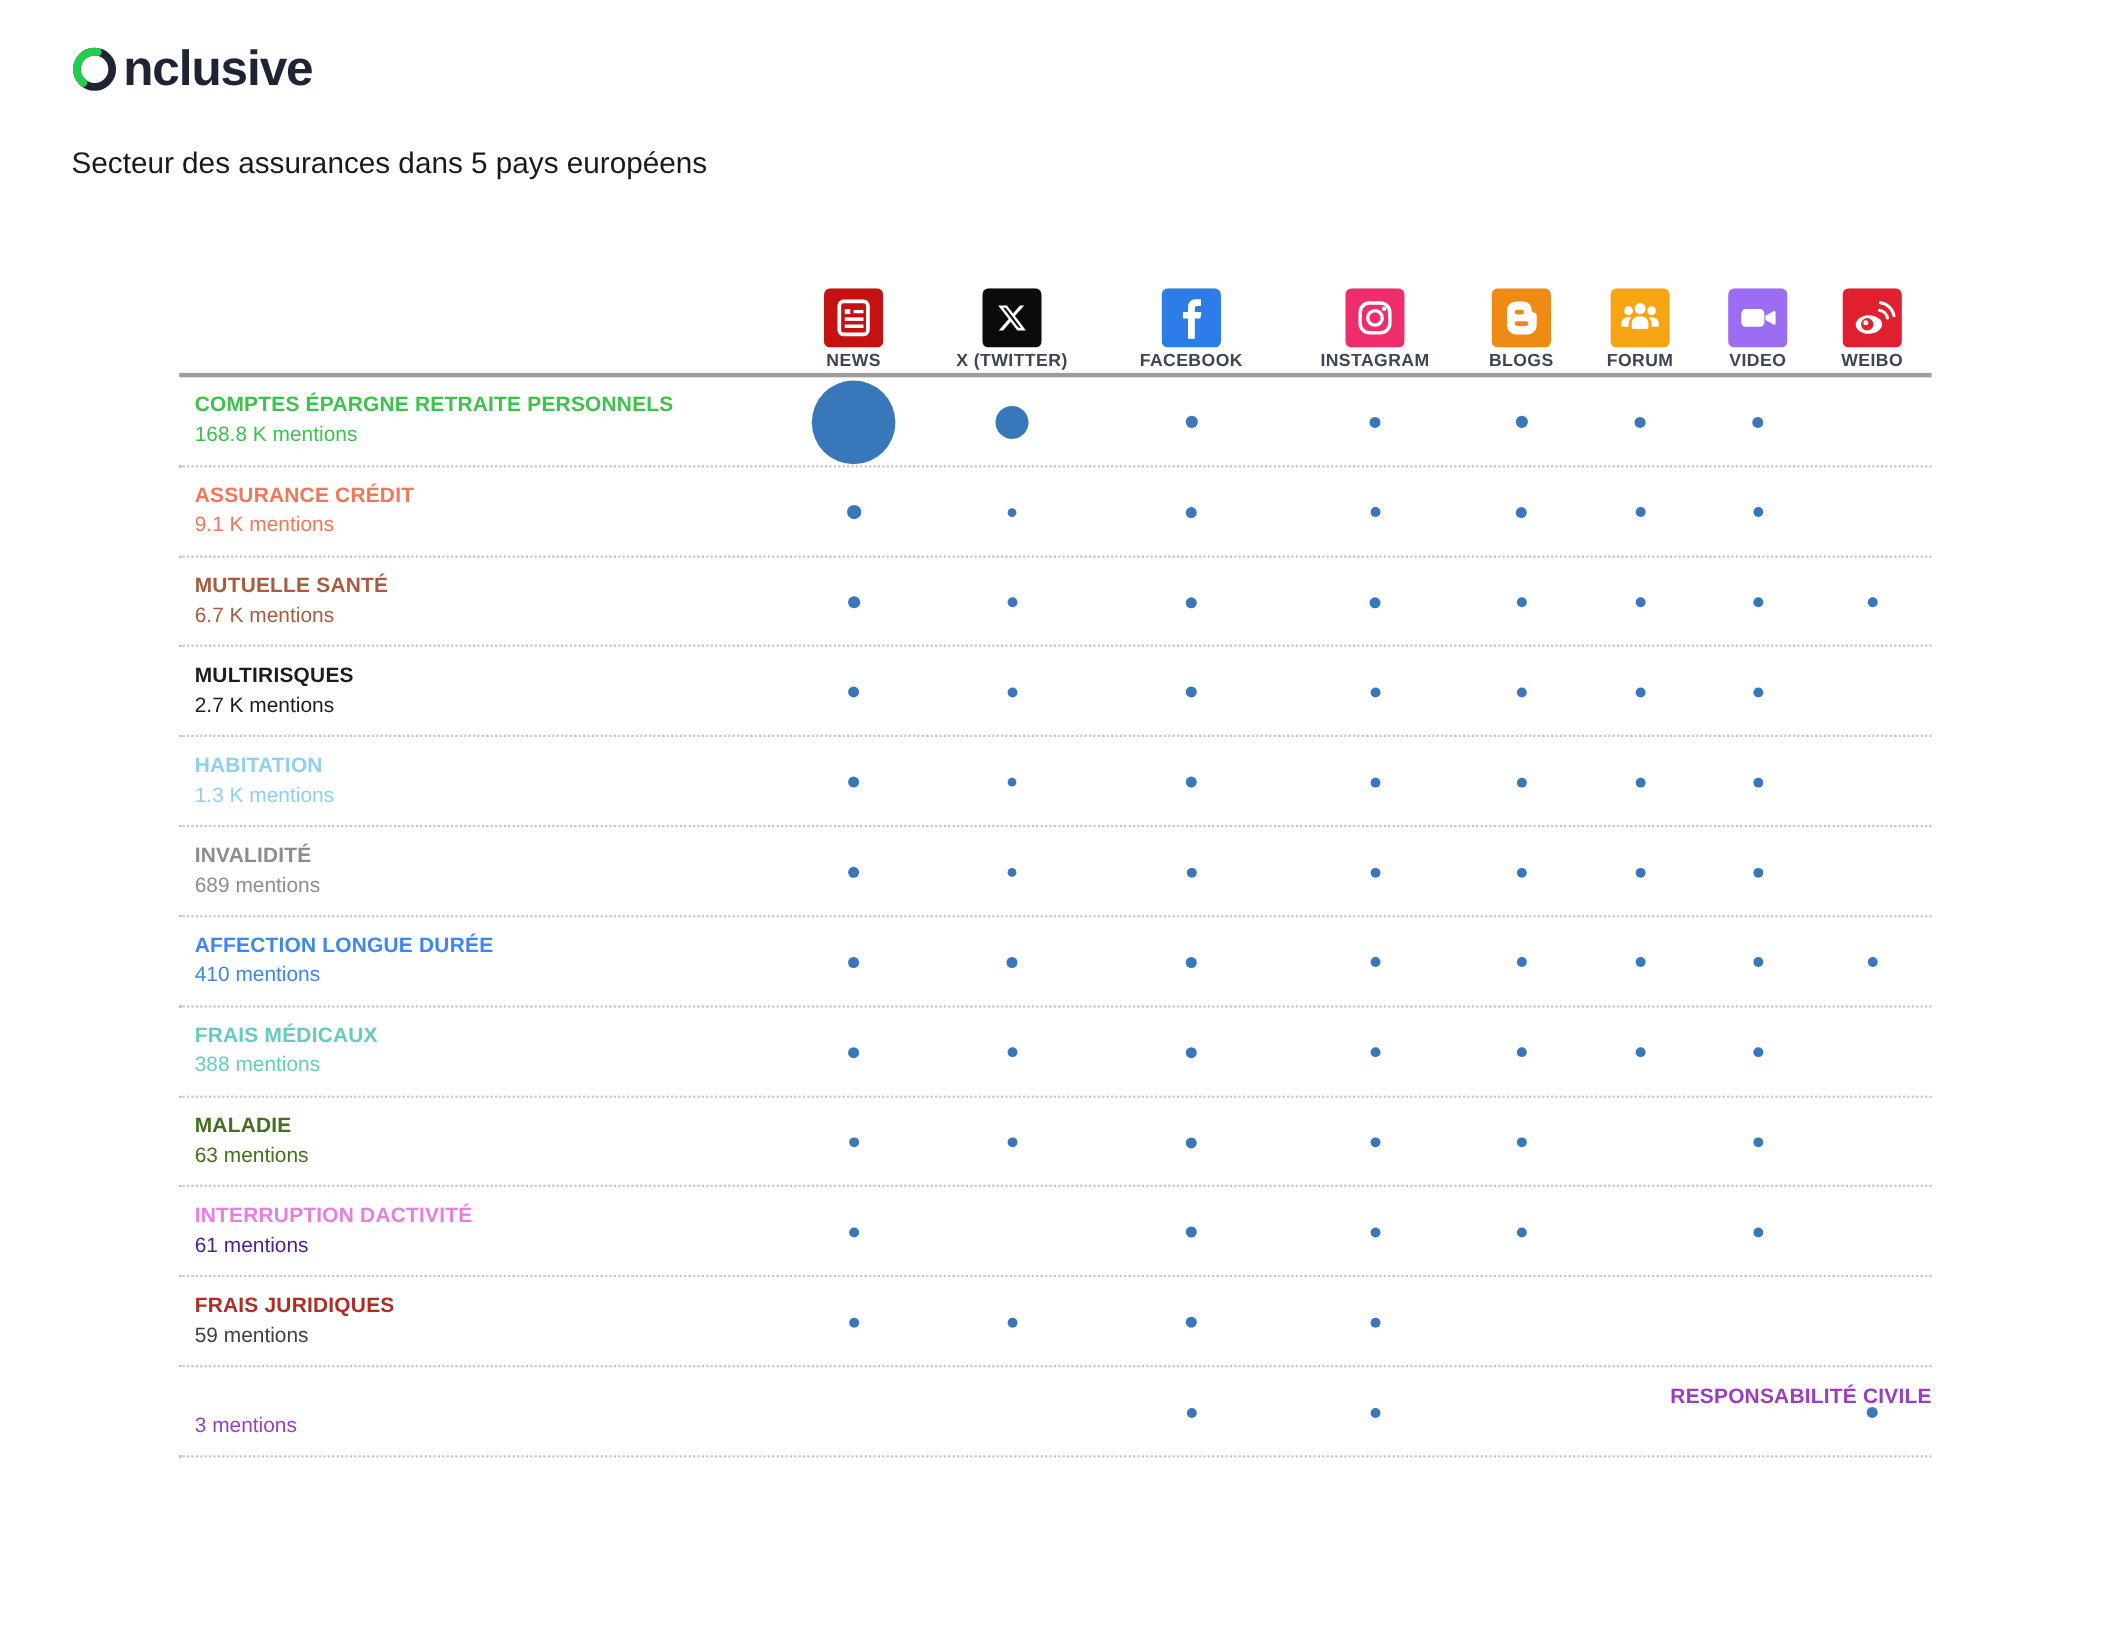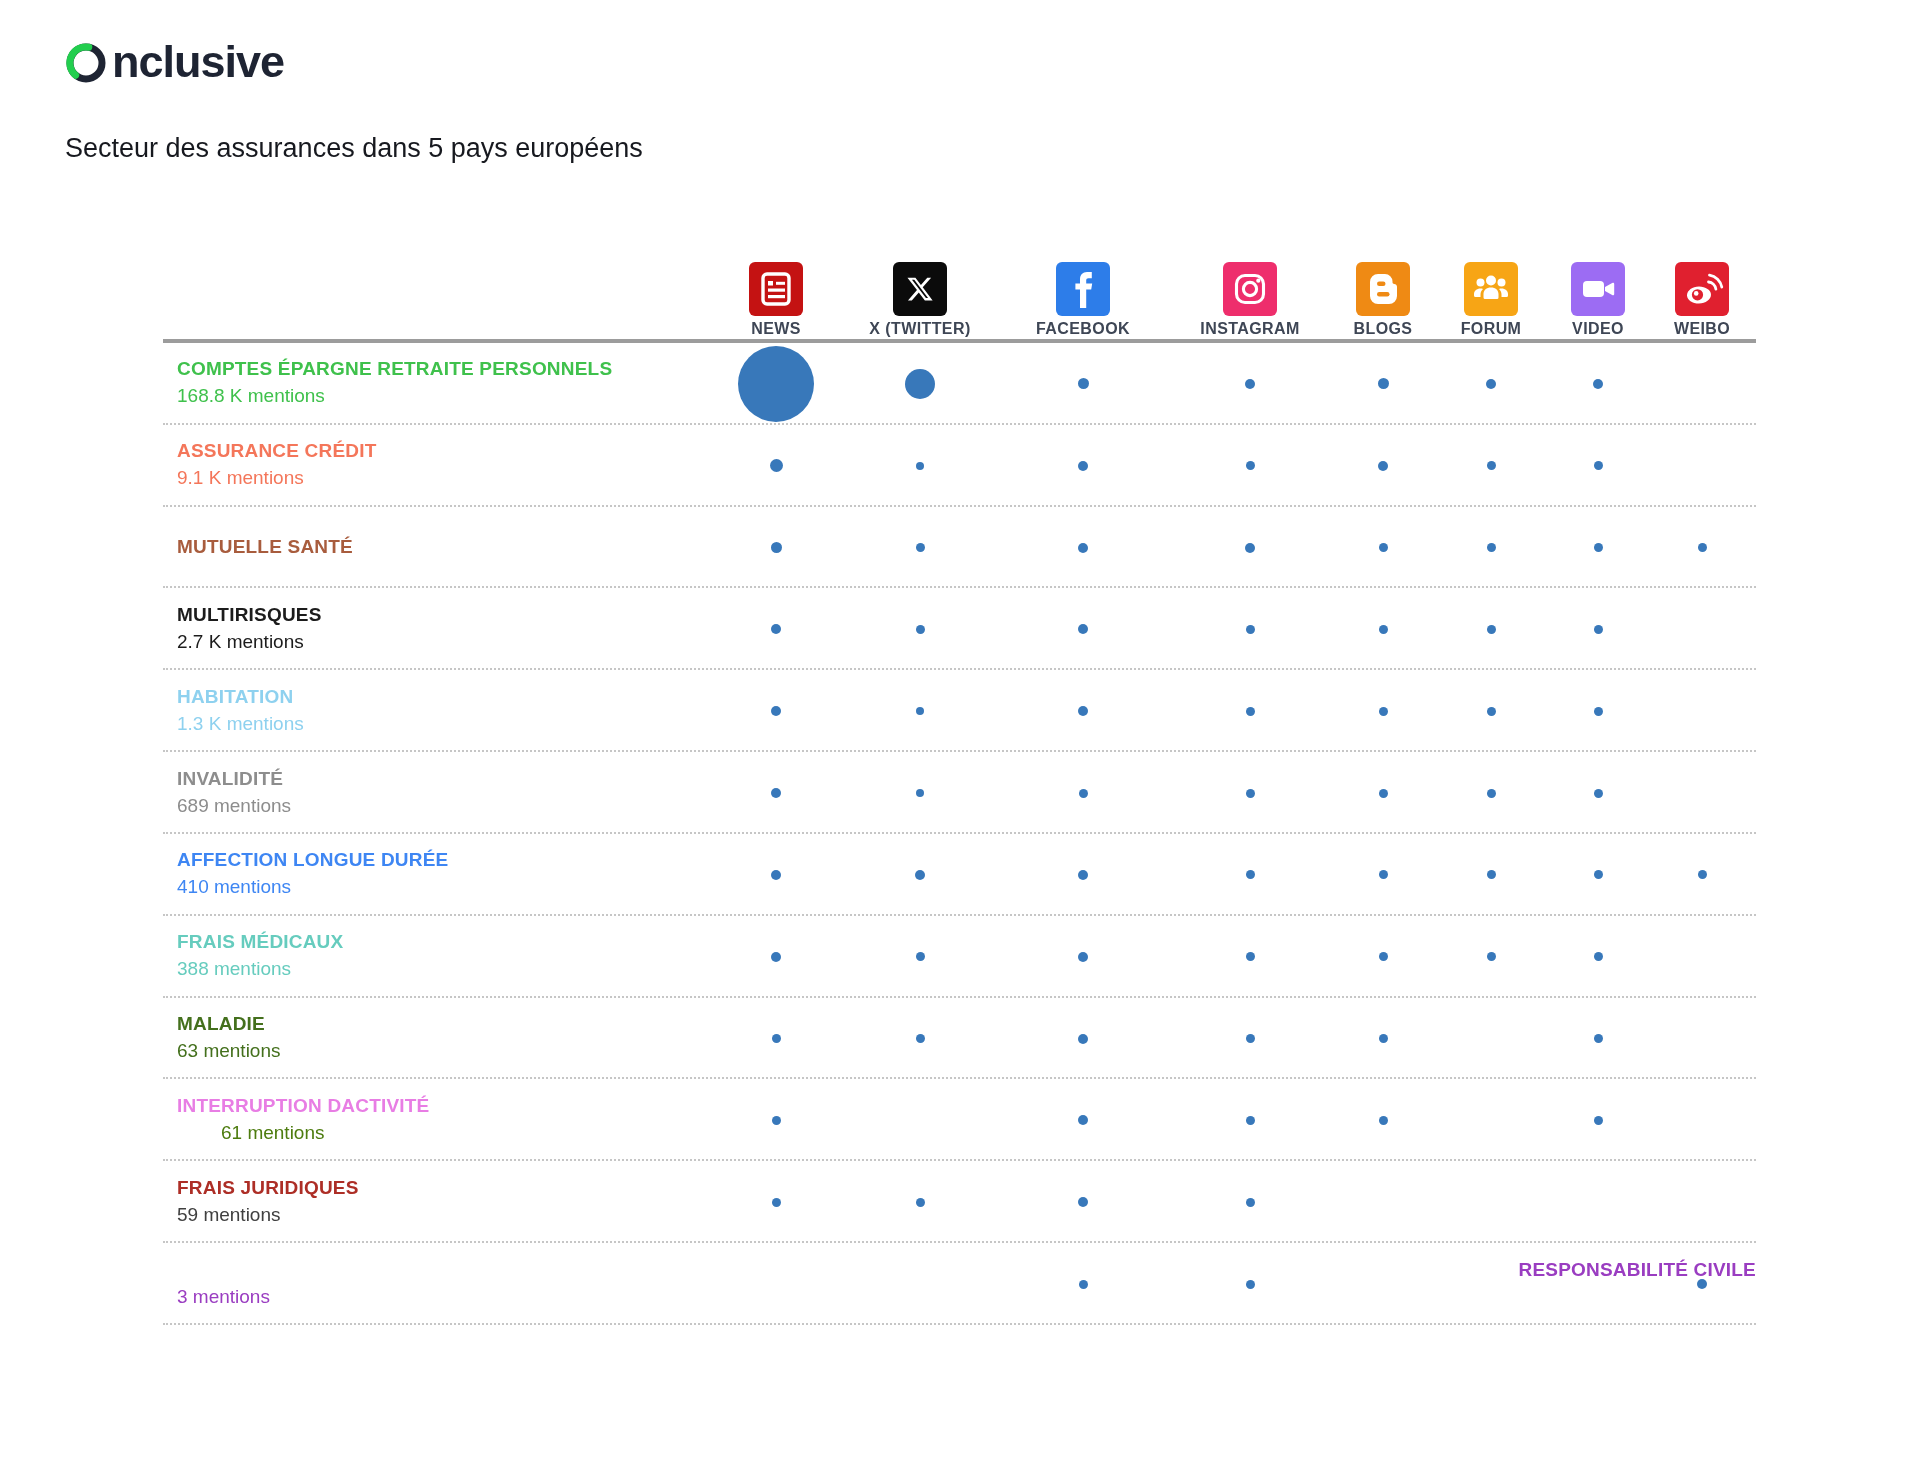--- a/index.html
+++ b/index.html
@@ -133,20 +133,21 @@
       <div class="row">
         <div class="row-title" style="color: rgb(63, 193, 76);">COMPTES ÉPARGNE RETRAITE PERSONNELS</div>
         <div class="row-mentions" style="color: rgb(63, 193, 76);">168.8 K mentions</div>
       </div>
       <div class="row">
         <div class="row-title" style="color: rgb(244, 118, 90);">ASSURANCE CRÉDIT</div>
         <div class="row-mentions" style="color: rgb(244, 118, 90);">9.1 K mentions</div>
       </div>
       <div class="row">
         <div class="row-title" style="color: rgb(168, 92, 61);">MUTUELLE SANTÉ</div>
+        <div class="row-mentions" style="color: rgb(168, 92, 61);">6.7 K mentions</div>
       </div>
       <div class="row">
         <div class="row-title" style="color: rgb(28, 28, 28);">MULTIRISQUES</div>
         <div class="row-mentions" style="color: rgb(28, 28, 28);">2.7 K mentions</div>
       </div>
       <div class="row">
         <div class="row-title" style="color: rgb(142, 209, 239);">HABITATION</div>
         <div class="row-mentions" style="color: rgb(142, 209, 239);">1.3 K mentions</div>
       </div>
       <div class="row">
@@ -160,21 +161,21 @@
       <div class="row">
         <div class="row-title" style="color: rgb(102, 204, 190);">FRAIS MÉDICAUX</div>
         <div class="row-mentions" style="color: rgb(102, 204, 190);">388 mentions</div>
       </div>
       <div class="row">
         <div class="row-title" style="color: rgb(68, 112, 29);">MALADIE</div>
         <div class="row-mentions" style="color: rgb(68, 112, 29);">63 mentions</div>
       </div>
       <div class="row">
         <div class="row-title" style="color: rgb(232, 125, 228);">INTERRUPTION DACTIVITÉ</div>
-        <div class="row-mentions" style="color: #4d7c0f; margin-left: 44px;">61 mentions</div>
+        <div class="row-mentions" style="color: #4c1d95;">61 mentions</div>
       </div>
       <div class="row">
         <div class="row-title" style="color: rgb(173, 46, 38);">FRAIS JURIDIQUES</div>
         <div class="row-mentions" style="color: #404040;">59 mentions</div>
       </div>
       <div class="row">
         <div class="row-title" style="color: rgb(154, 61, 193); text-align: right;">RESPONSABILITÉ CIVILE</div>
         <div class="row-mentions" style="color: rgb(154, 61, 193);">3 mentions</div>
       </div>
     </div>

